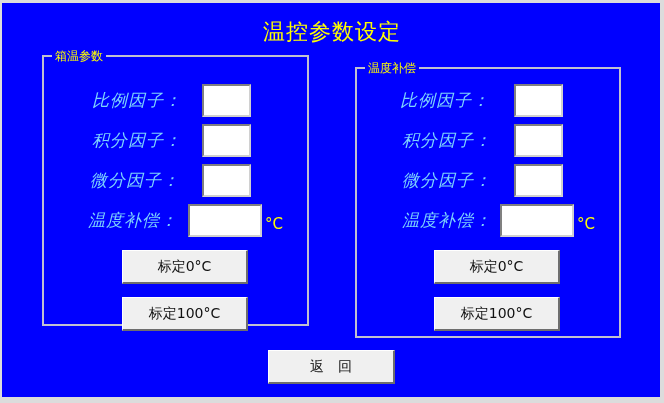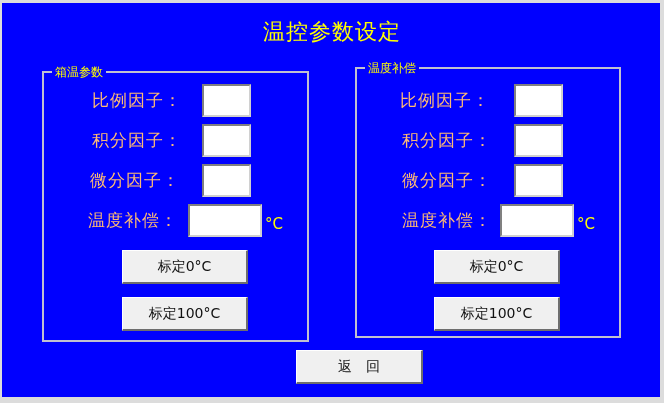--- a/index.html
+++ b/index.html
@@ -2,34 +2,34 @@
 <html><head>
 <meta charset="utf-8">
 <style>
   html, body { margin:0; padding:0; }
   body { width:664px; height:403px; overflow:hidden; background:#c8c8c8; font-family:"DejaVu Sans", sans-serif; }
   .window { position:absolute; left:0; top:0; width:664px; height:403px; background:#dcdcdc; }
   .client { position:absolute; left:2px; top:3px; width:658px; height:394px; background:#0000ff; }
   .title { position:absolute; left:0; top:14px; width:660px; text-align:center; color:#ffff00; font-size:22px; letter-spacing:1px; }
   .group { position:absolute; border:2px solid #c0c0d0; box-sizing:border-box; }
   .group-legend { position:absolute; top:-9px; left:8px; padding:0 3px; background:#0000ff; color:#ffff00; font-size:12px; line-height:16px; }
-  .label { position:absolute; color:#fdba74; font-size:17px; line-height:20px; white-space:nowrap; letter-spacing:1px; }
+  .label { position:absolute; color:#7dd3fc; font-size:17px; line-height:20px; white-space:nowrap; letter-spacing:1px;font-style:italic; }
   .input { position:absolute; background:#ffffff; box-sizing:border-box; border-top:2px solid #808080; border-left:2px solid #808080; border-right:2px solid #d0d0d0; border-bottom:2px solid #d0d0d0; }
   .unit { position:absolute; color:#ffff00; font-size:15px; line-height:18px; }
   .btn { position:absolute; background:#f0f0f0; box-sizing:border-box; border-top:1px solid #ffffff; border-left:1px solid #ffffff; border-right:2px solid #6e6e6e; border-bottom:2px solid #6e6e6e; color:#111; font-size:14px; text-align:left; display:flex; align-items:center; justify-content:center; cursor:pointer; }
   .btn-return { letter-spacing:14px; padding-left:14px; }
 </style>
 </head>
 <body>
 
 <div class="window">
   <div class="client">
     <div class="title">温控参数设定</div>
 
-    <div class="group" style="left:40px; top:68px; width:267px; height:271px;">
+    <div class="group" style="left:40px; top:52px; width:267px; height:271px;">
       <span class="group-legend">箱温参数</span>
     </div>
     <span class="label" style="left:90px; top:87px;">比例因子：</span>
     <input class="input" style="left: 200px; top: 81px; width: 49px; height: 33px;" value="">
     <span class="label" style="left:90px; top:127px;">积分因子：</span>
     <input class="input" style="left: 200px; top: 121px; width: 49px; height: 33px;" value="">
     <span class="label" style="left:88px; top:167px;">微分因子：</span>
     <input class="input" style="left: 200px; top: 161px; width: 49px; height: 33px;" value="">
     <span class="label" style="left:86px; top:207px;">温度补偿：</span>
     <input class="input" style="left: 186px; top: 201px; width: 74px; height: 33px;" value="">
@@ -45,15 +45,15 @@
     <span class="label" style="left:400px; top:127px;">积分因子：</span>
     <input class="input" style="left: 512px; top: 121px; width: 49px; height: 33px;" value="">
     <span class="label" style="left:400px; top:167px;">微分因子：</span>
     <input class="input" style="left: 512px; top: 161px; width: 49px; height: 33px;" value="">
     <span class="label" style="left:400px; top:207px;">温度补偿：</span>
     <input class="input" style="left: 498px; top: 201px; width: 74px; height: 33px;" value="">
     <span class="unit" style="left:575px; top:212px;">°C</span>
     <div class="btn" style="left:432px; top:247px; width:126px; height:34px;">标定0°C</div>
     <div class="btn" style="left:432px; top:294px; width:126px; height:34px;">标定100°C</div>
 
-    <div class="btn btn-return" style="left:266px; top:347px; width:127px; height:34px;margin-left:28px;">返回</div>
+    <div class="btn btn-return" style="left:266px; top:347px; width:127px; height:34px;">返回</div>
   </div>
 </div>
 
 </body></html>

